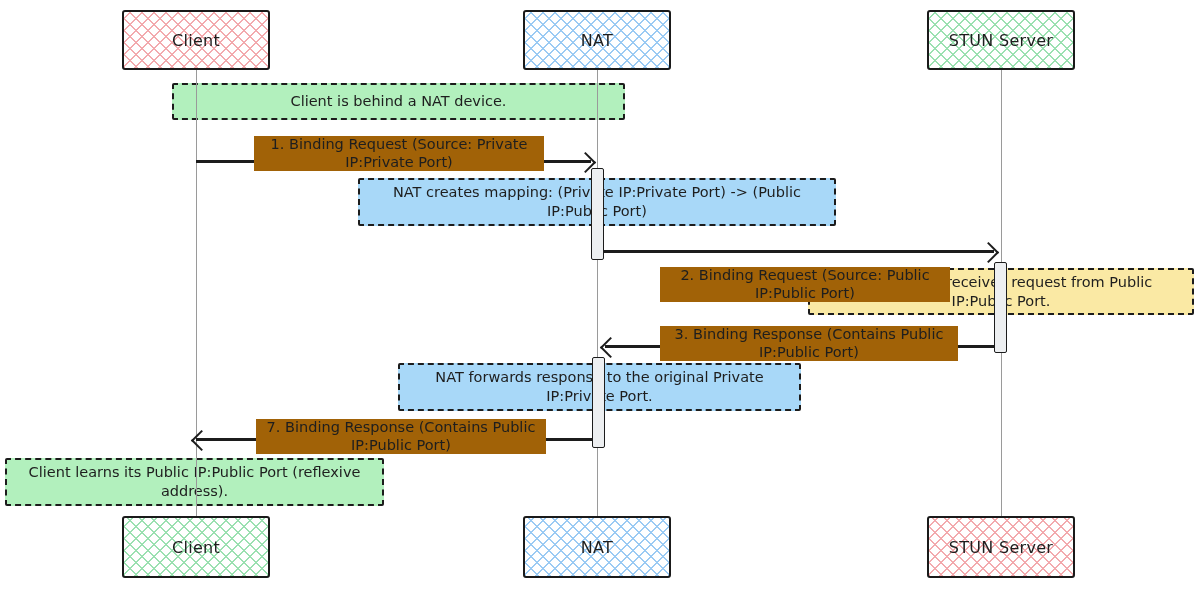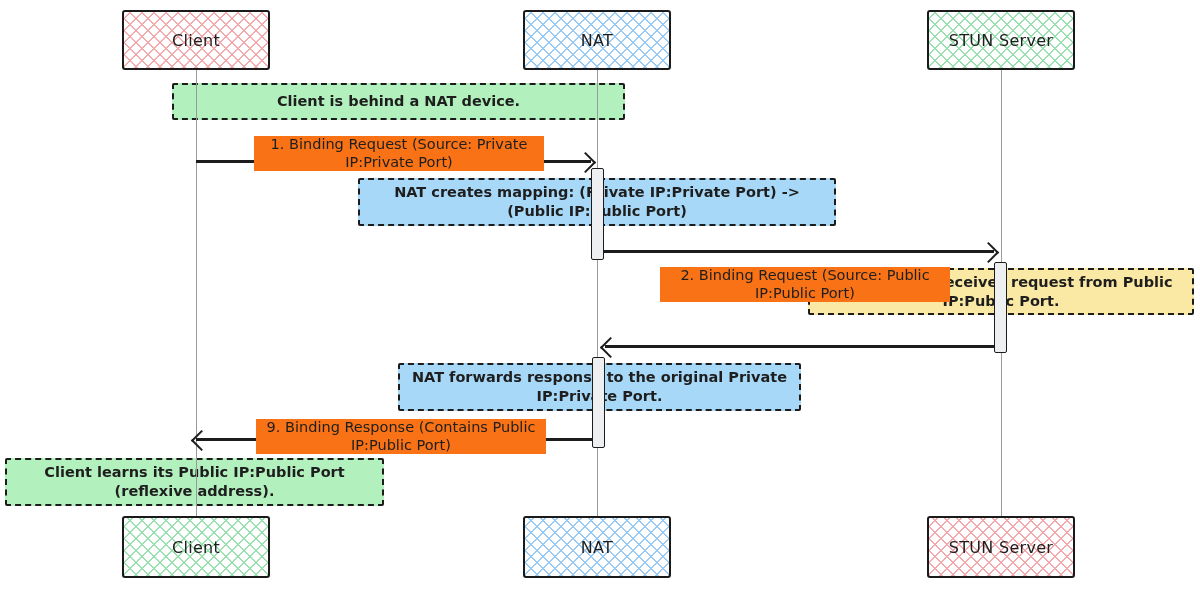--- a/index.html
+++ b/index.html
@@ -27,37 +27,37 @@
     repeating-linear-gradient(45deg, rgba(150,223,173,.95) 0 1.4px, transparent 1.4px 8.5px),
     repeating-linear-gradient(-45deg, rgba(150,223,173,.95) 0 1.4px, transparent 1.4px 8.5px),
     #fff;}
   
   .lifeline{position:absolute;top:70px;height:447px;width:1.5px;background:#9a9a9a;z-index:2;}
   
   .note{
     position:absolute;box-sizing:border-box;z-index:1;
     border:2.5px dashed #1c1c1c;border-radius:2px;
     display:flex;align-items:center;justify-content:center;text-align:center;
-    font-size:14.5px;line-height:1.3;padding:2px 10px;font-weight:bold;
+    font-size:14.5px;line-height:1.3;padding:2px 10px;
   }
   .note.green{background:#b2f0bd;}
   .note.blue{background:#a8d8f8;}
   .note.yellow{background:#fae9a4;}
   
   .bar{
     position:absolute;width:13px;box-sizing:border-box;z-index:3;
     background:#edeff1;border:1.8px solid #1c1c1c;border-radius:2px;
   }
   
   .msg-line{position:absolute;height:2.5px;background:#1c1c1c;z-index:4;}
   .head{position:absolute;width:13px;height:13px;top:-5.5px;z-index:4;}
   .head.right{right:-2px;border-top:2.5px solid #1c1c1c;border-right:2.5px solid #1c1c1c;transform:rotate(45deg);}
   .head.left{left:-2px;border-top:2.5px solid #1c1c1c;border-left:2.5px solid #1c1c1c;transform:rotate(-45deg);}
   .msg-label{
-    position:absolute;z-index:4;background:#f97316;text-align:center;
+    position:absolute;z-index:4;background:#a16207;text-align:center;
     font-size:14.5px;line-height:1.22;padding:0 4px;
   }
 </style>
 </head>
 <body>
 
 <div class="canvas">
 
   <div class="lifeline" style="left:195.5px;"></div>
   <div class="lifeline" style="left:596.5px;"></div>
@@ -89,25 +89,26 @@
   <div class="msg-label" style="left:254px;top:136px;width:282px;">1. Binding Request (Source: Private IP:Private Port)</div>
 
   <div class="msg-line" style="left:604px;top:250px;width:390px;">
     <span class="head right"></span>
   </div>
   <div class="msg-label" style="left:660px;top:231px;width:282px;margin-top:36px;">2. Binding Request (Source: Public IP:Public Port)</div>
 
   <div class="msg-line" style="left:605px;top:345px;width:389px;">
     <span class="head left"></span>
   </div>
+  <div class="msg-label" style="left:660px;top:326px;width:290px;">3. Binding Response (Contains Public IP:Public Port)</div>
 
   <div class="msg-line" style="left:196px;top:438px;width:396px;">
     <span class="head left"></span>
   </div>
-  <div class="msg-label" style="left:256px;top:419px;width:282px;">9. Binding Response (Contains Public IP:Public Port)</div>
+  <div class="msg-label" style="left:256px;top:419px;width:282px;">7. Binding Response (Contains Public IP:Public Port)</div>
 
   <div class="actor hatch-pink" style="left:122px;top:10px;">
     <span>Client</span>
   </div>
   <div class="actor hatch-blue" style="left:523px;top:10px;">
     <span>NAT</span>
   </div>
   <div class="actor hatch-green" style="left:927px;top:10px;">
     <span>STUN Server</span>
   </div>

